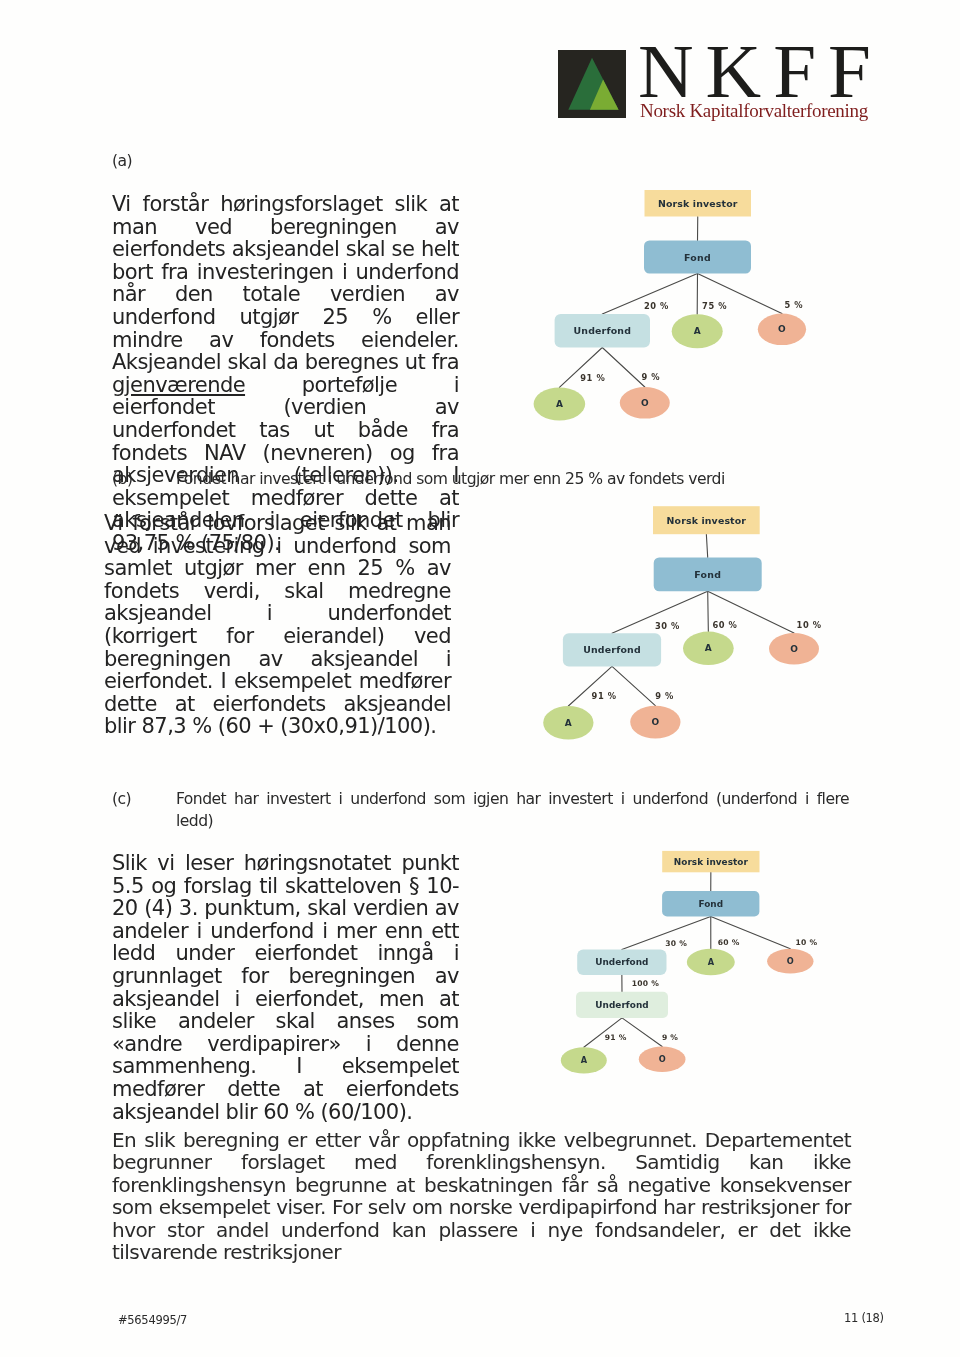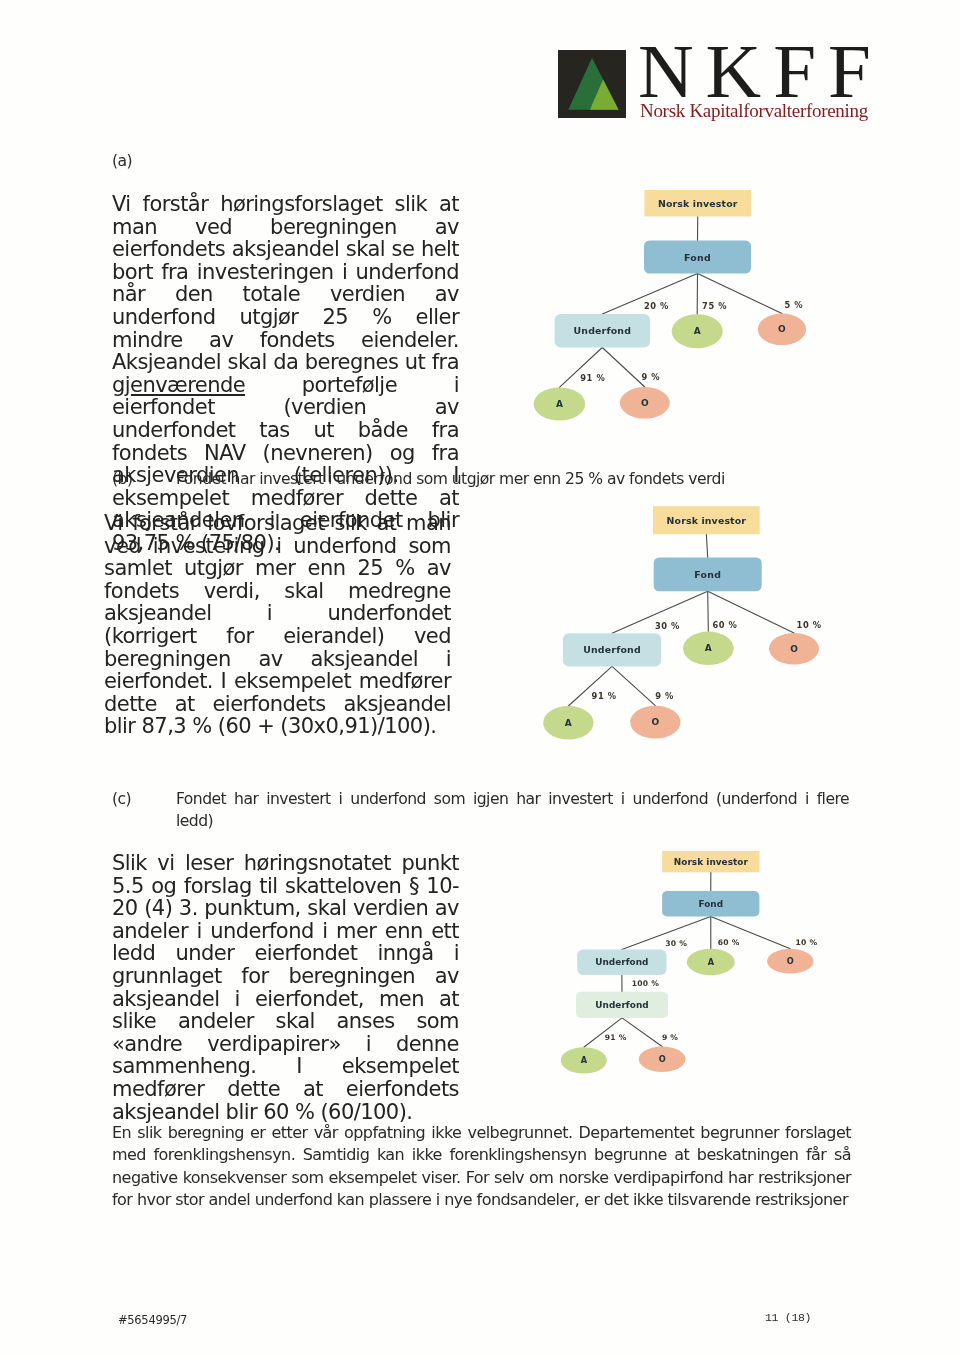--- a/index.html
+++ b/index.html
@@ -18,22 +18,22 @@
   .logo-sub{position:absolute;left:82px;top:50px;font-family:"Liberation Serif",serif;
             font-size:19px;color:#7f1d1d;letter-spacing:-0.3px;white-space:nowrap;}
 
   
   .marker{position:absolute;font-size:15.6px;letter-spacing:-0.55px;color:#2a2a2a;
           line-height:22.6px;}
   .hd{position:absolute;font-size:15.6px;letter-spacing:-0.55px;color:#2a2a2a;
       text-align:justify;line-height:22.6px;}
   .para{position:absolute;font-size:21px;letter-spacing:-0.55px;color:#232323;
         text-align:justify;line-height:22.6px;}
-  .wide{position:absolute;font-size:16px;letter-spacing:-0.55px;color:#2a2a2a;
-        text-align:justify;line-height:22.4px;}
+  .wide{position:absolute;font-size:20px;letter-spacing:-0.55px;color:#2a2a2a;
+        text-align:justify;line-height:22.4px;margin-top:7px;}
   u{text-decoration:underline;text-underline-offset:2px;}
   .footer{position:absolute;font-size:11.5px;letter-spacing:-0.3px;color:#2b2b2b;text-align:center;}
 
   
   .diagram{position:absolute;}
   svg{position:absolute;left:0;top:0;overflow:visible;}
 </style>
 </head>
 <body>
 
@@ -200,14 +200,14 @@
         <text x="145.2" y="100.5" font-family="&quot;DejaVu Sans&quot;,sans-serif" font-size="7.6" font-weight="bold" letter-spacing="0.25" fill="#3a342c">30 %</text>
         <text x="197.8" y="100.1" font-family="&quot;DejaVu Sans&quot;,sans-serif" font-size="7.6" font-weight="bold" letter-spacing="0.25" fill="#3a342c">60 %</text>
         <text x="275.5" y="99.7" font-family="&quot;DejaVu Sans&quot;,sans-serif" font-size="7.6" font-weight="bold" letter-spacing="0.25" fill="#3a342c">10 %</text>
         <text x="111.7" y="140.9" font-family="&quot;DejaVu Sans&quot;,sans-serif" font-size="7.6" font-weight="bold" letter-spacing="0.25" fill="#3a342c">100 %</text>
         <text x="84.7" y="195.4" font-family="&quot;DejaVu Sans&quot;,sans-serif" font-size="7.6" font-weight="bold" letter-spacing="0.25" fill="#3a342c">91 %</text>
         <text x="141.9" y="195.4" font-family="&quot;DejaVu Sans&quot;,sans-serif" font-size="7.6" font-weight="bold" letter-spacing="0.25" fill="#3a342c">9 %</text>
       </svg>
     </div>
 
   <div class="footer" style="left:118px;top:1313px;">#5654995/7</div>
-  <div class="footer" style="left:765px;top:1311px;font-family:Liberation Mono, monospace;">11 (18)</div>
+  <div class="footer" style="left:844px;top:1311px;">11 (18)</div>
 </div>
 
 </body></html>

